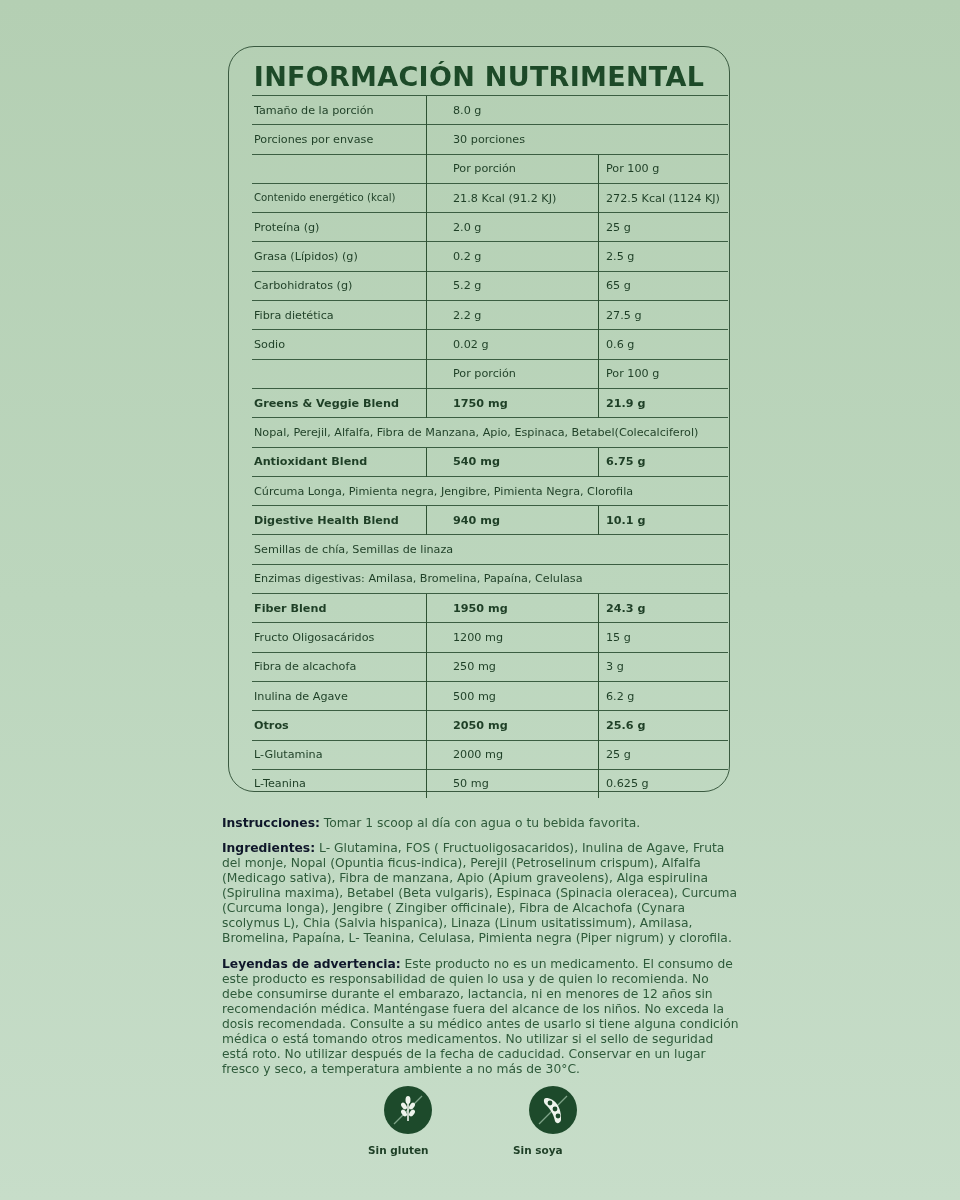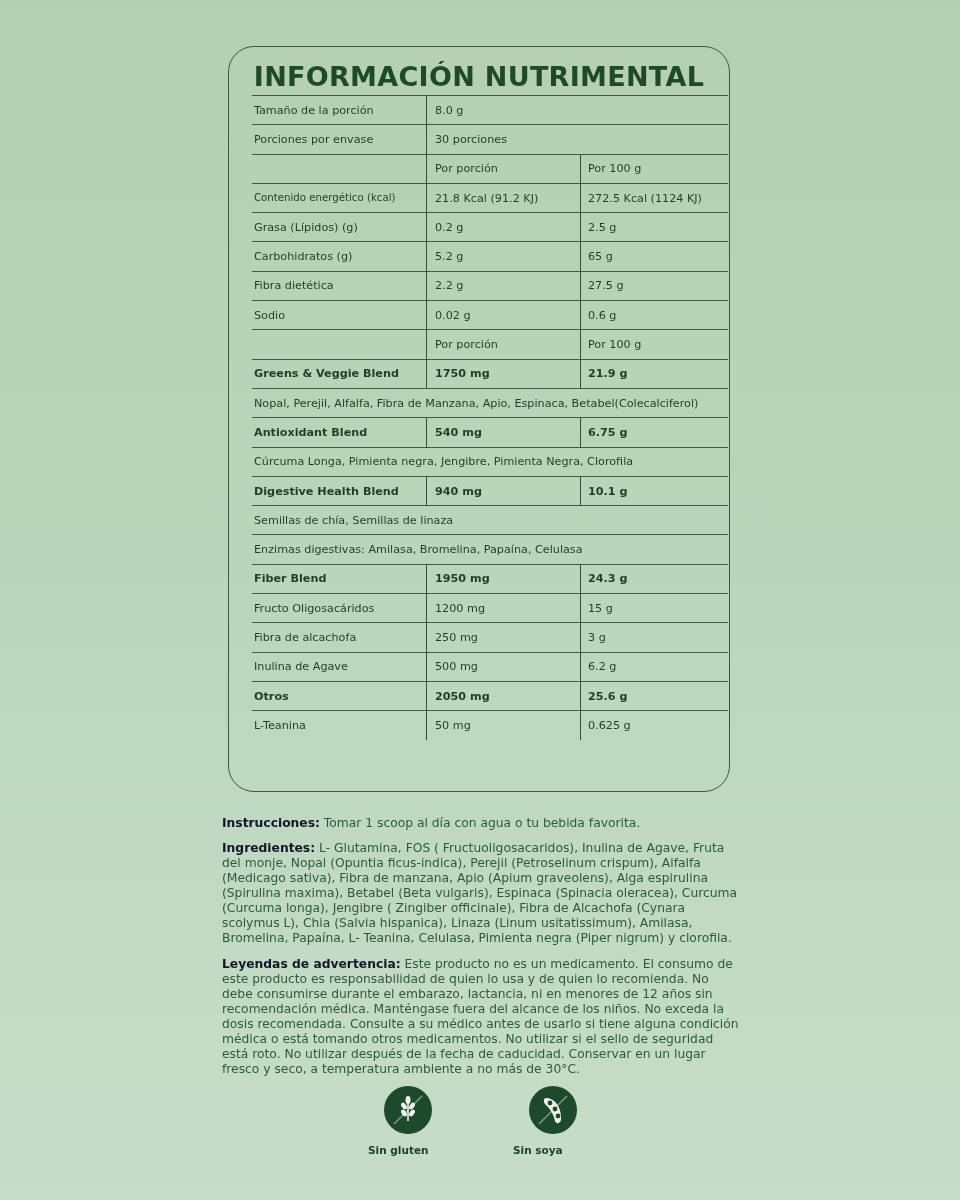--- a/index.html
+++ b/index.html
@@ -21,21 +21,21 @@
   }
   table.nt {
     position:absolute; left:23px; top:48px; width:476px;
     border-collapse:collapse; font-size:11.2px; color:#1e3f26;
   }
   table.nt td {
     border-top:1.3px solid #3b5e42; height:28.3px; padding:0 0 0 2px;
     vertical-align:middle; white-space:nowrap;
   }
   table.nt td.c1 { width:172px; }
-  table.nt td.c2 { width:145px; border-left:1.3px solid #2e5233; padding-left:8px; }
+  table.nt td.c2 { width:145px; border-left:1.3px solid #2e5233; padding-left:26px; }
   table.nt td.c3 { border-left:1.3px solid #2e5233; padding-left:7px; }
   table.nt tr.b td { font-weight:bold; }
   table.nt td.small { font-size:10.2px; line-height:10px; }
   table.nt td.full { padding-left:2px; }
   .text {
     position:absolute; left:222px; width:520px; font-size:12.3px; line-height:15px;
     color:#2e5a3a;
   }
   .text b { color:#0f172a; }
   .badge { position:absolute; width:80px; }
@@ -64,20 +64,25 @@
       <td class="c1"></td>
       <td class="c2">Por porción</td>
       <td class="c3">Por 100 g</td>
     </tr>
     <tr>
       <td class="c1 small">Contenido energético (kcal)</td>
       <td class="c2">21.8 Kcal (91.2 KJ)</td>
       <td class="c3">272.5 Kcal (1124 KJ)</td>
     </tr>
     <tr>
+      <td class="c1">Proteína (g)</td>
+      <td class="c2">2.0 g</td>
+      <td class="c3">25 g</td>
+    </tr>
+    <tr>
       <td class="c1">Grasa (Lípidos) (g)</td>
       <td class="c2">0.2 g</td>
       <td class="c3">2.5 g</td>
     </tr>
     <tr>
       <td class="c1">Carbohidratos (g)</td>
       <td class="c2">5.2 g</td>
       <td class="c3">65 g</td>
     </tr>
     <tr>
@@ -139,20 +144,25 @@
     </tr>
     <tr>
       <td class="c1">Inulina de Agave</td>
       <td class="c2">500 mg</td>
       <td class="c3">6.2 g</td>
     </tr>
     <tr class="b">
       <td class="c1">Otros</td>
       <td class="c2">2050 mg</td>
       <td class="c3">25.6 g</td>
+    </tr>
+    <tr>
+      <td class="c1">L-Glutamina</td>
+      <td class="c2">2000 mg</td>
+      <td class="c3">25 g</td>
     </tr>
     <tr>
       <td class="c1">L-Teanina</td>
       <td class="c2">50 mg</td>
       <td class="c3">0.625 g</td>
     </tr>
   </tbody>
     </table>
 </div>
 

